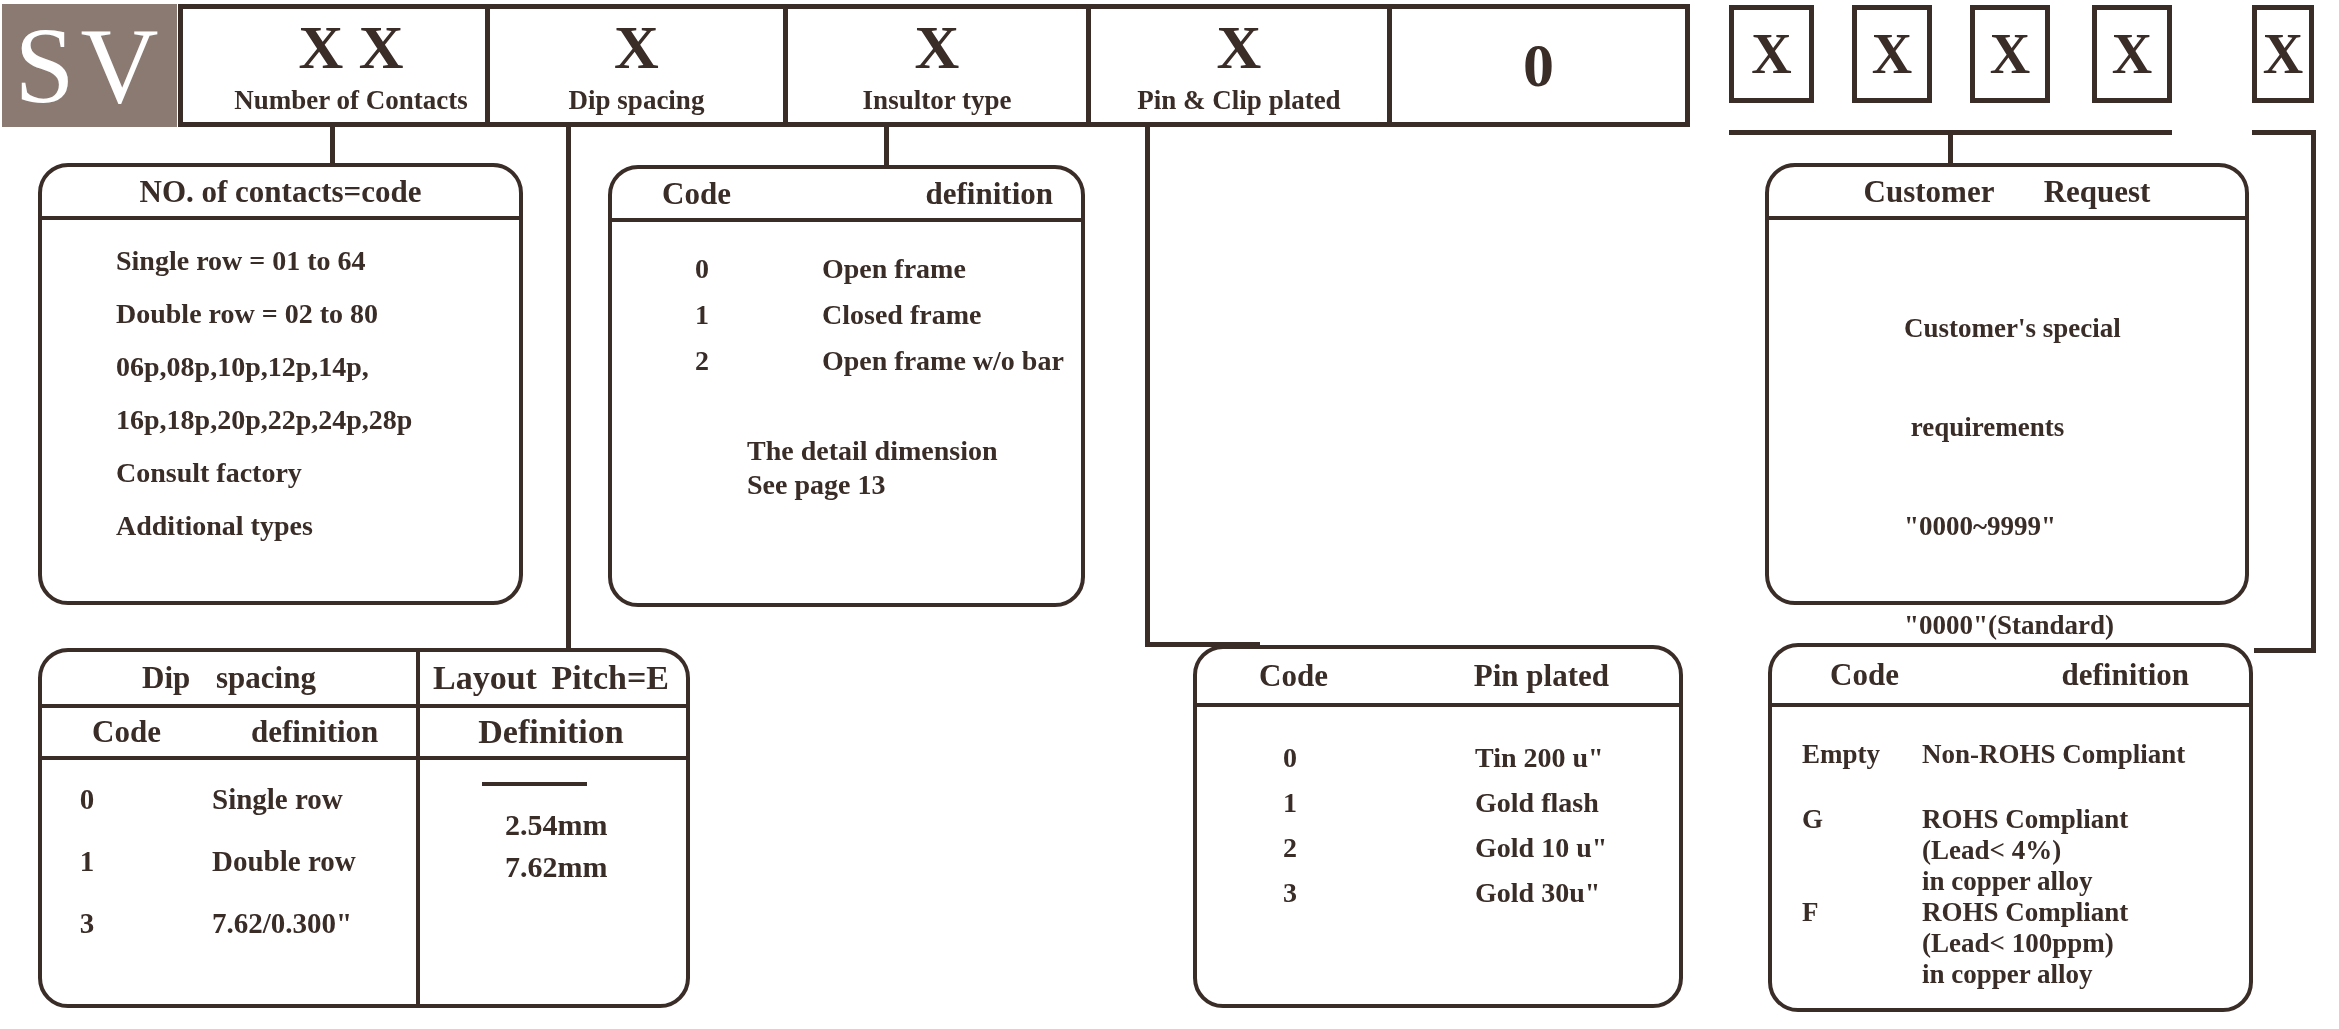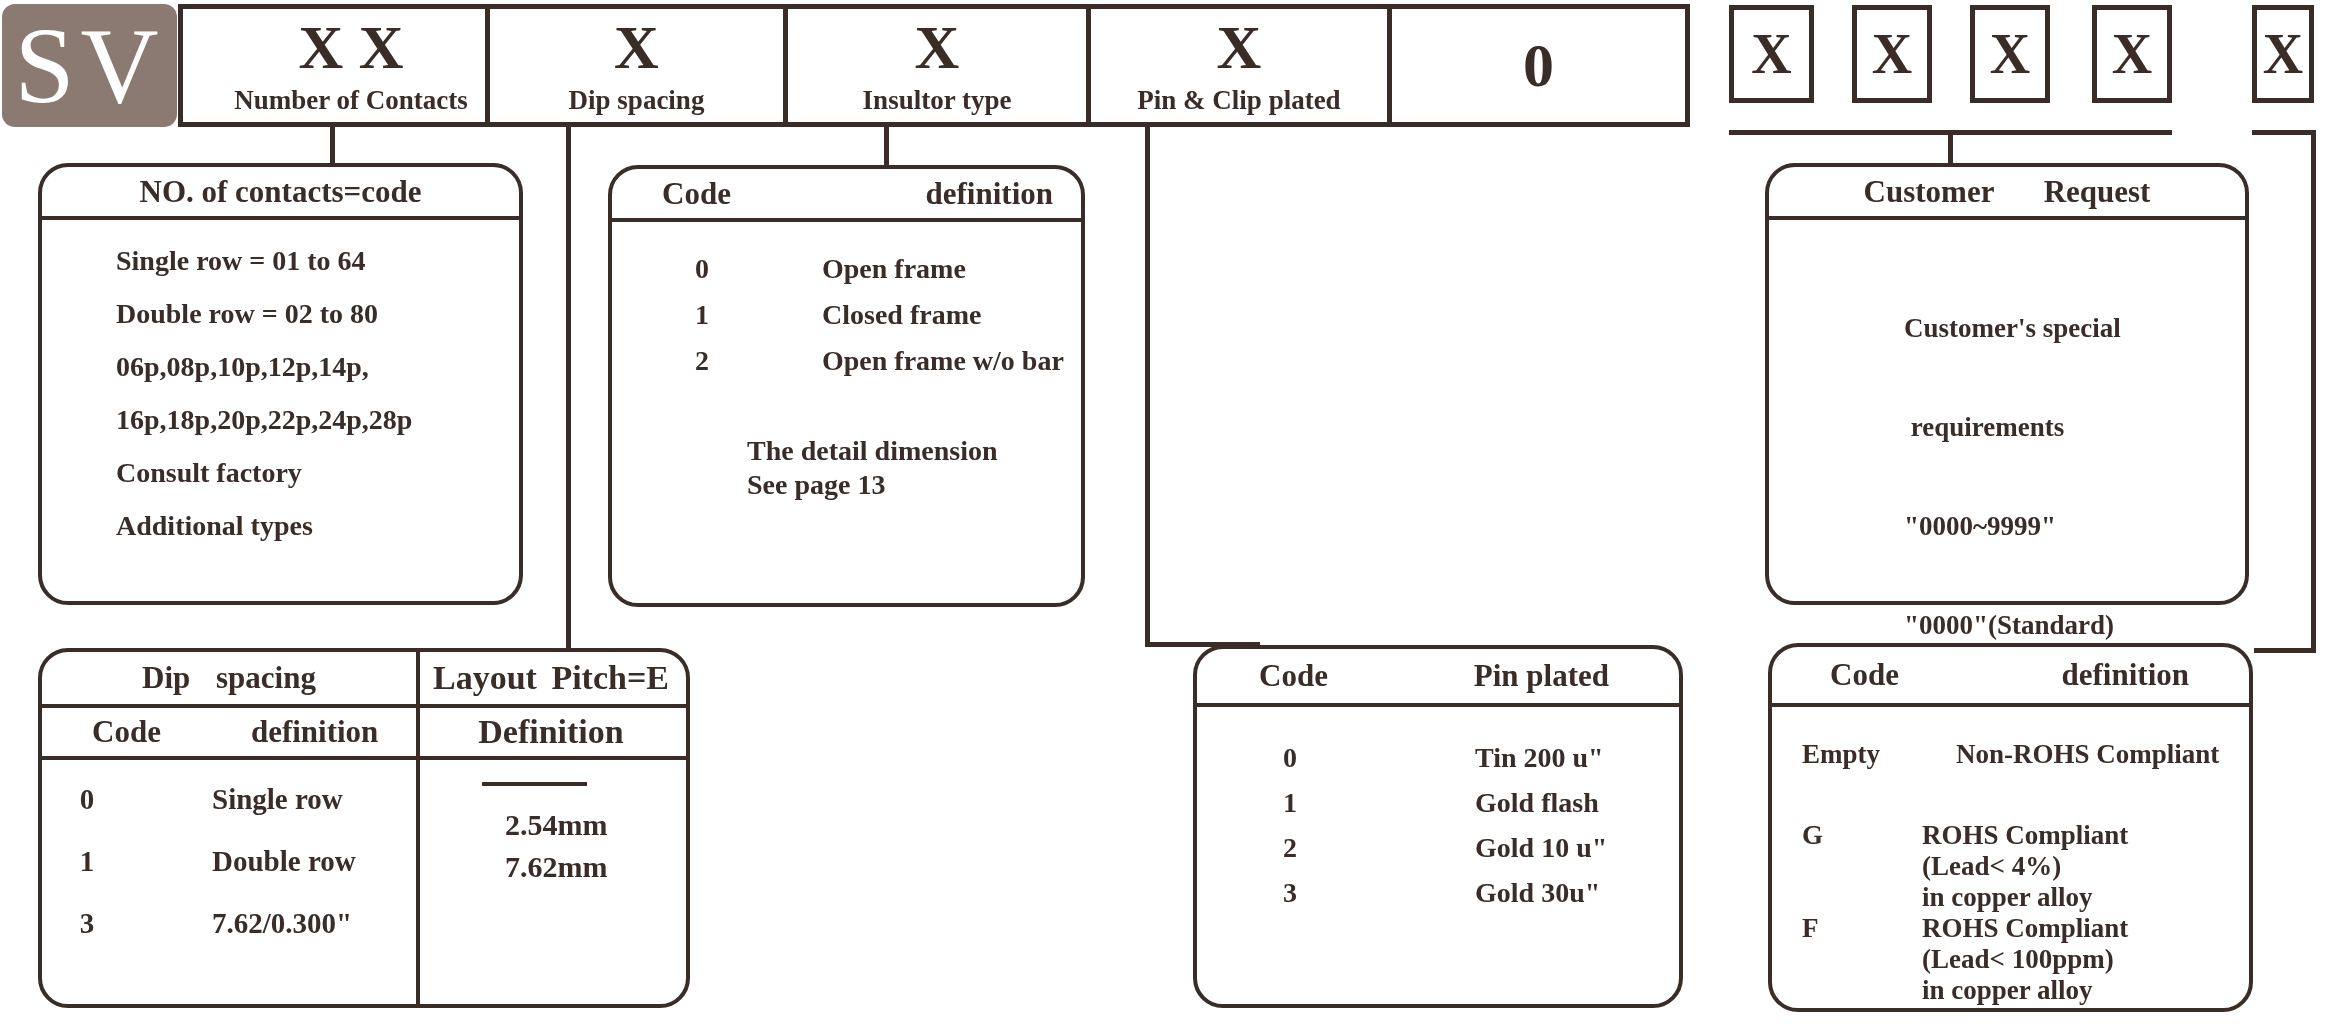--- a/index.html
+++ b/index.html
@@ -5,21 +5,21 @@
   html,body{margin:0;padding:0;background:#ffffff;}
   .canvas{
     position:relative;width:2339px;height:1029px;background:#ffffff;
     font-family:"Liberation Serif","DejaVu Serif",serif;color:#3a2d28;overflow:hidden;
   }
   .abs{position:absolute;box-sizing:border-box;}
   .line{position:absolute;background:#3a2d28;}
   
   .sv-box{position:absolute;left:2px;top:4px;width:175px;height:123px;background:#8b7a72;
     display:flex;align-items:center;justify-content:center;color:#fff;font-size:108px;
-    letter-spacing:6px;font-weight:400;border-radius:13px;}
+    letter-spacing:6px;font-weight:400;}
   .top-row{position:absolute;left:178px;top:4px;width:1512px;height:123px;
     border:5px solid #3a2d28;box-sizing:border-box;background:#fff;}
   .cell{position:absolute;top:0;bottom:0;display:flex;flex-direction:column;align-items:center;box-sizing:border-box;}
   .cell.divider{border-right:5px solid #3a2d28;}
   .cell .x{flex:1;display:flex;align-items:center;justify-content:center;
     font-size:62px;font-weight:600;white-space:pre;}
   .cell .lbl{font-size:27px;font-weight:600;padding-bottom:6px;white-space:nowrap;}
   .smallbox{position:absolute;top:5px;height:98px;border:5px solid #3a2d28;box-sizing:border-box;
     display:flex;align-items:center;justify-content:center;font-size:56px;font-weight:600;background:#fff;}
   
@@ -214,21 +214,21 @@
       </div>
     </div>
   </div>
 
   <div class="callout" style="left:1768px;top:643px;width:485px;height:369px;">
     <div class="hdr split" style="height:60px;padding:0 60px 0 58px;">
       <span>Code</span>
       <span>definition</span>
     </div>
     <div style="padding:32px 8px 0 30px;">
-      <div class="g6" style="margin-bottom:50px;gap:34px;">
+      <div class="g6" style="margin-bottom:34px;">
         <span class="gcode">Empty</span>
         <span class="glines">Non-ROHS Compliant</span>
       </div>
       <div class="g6">
         <span class="gcode">G</span>
         <span class="glines">
           <div>ROHS Compliant</div>
           <div>(Lead&lt; 4%)</div>
           <div>in copper alloy</div>
         </span>

